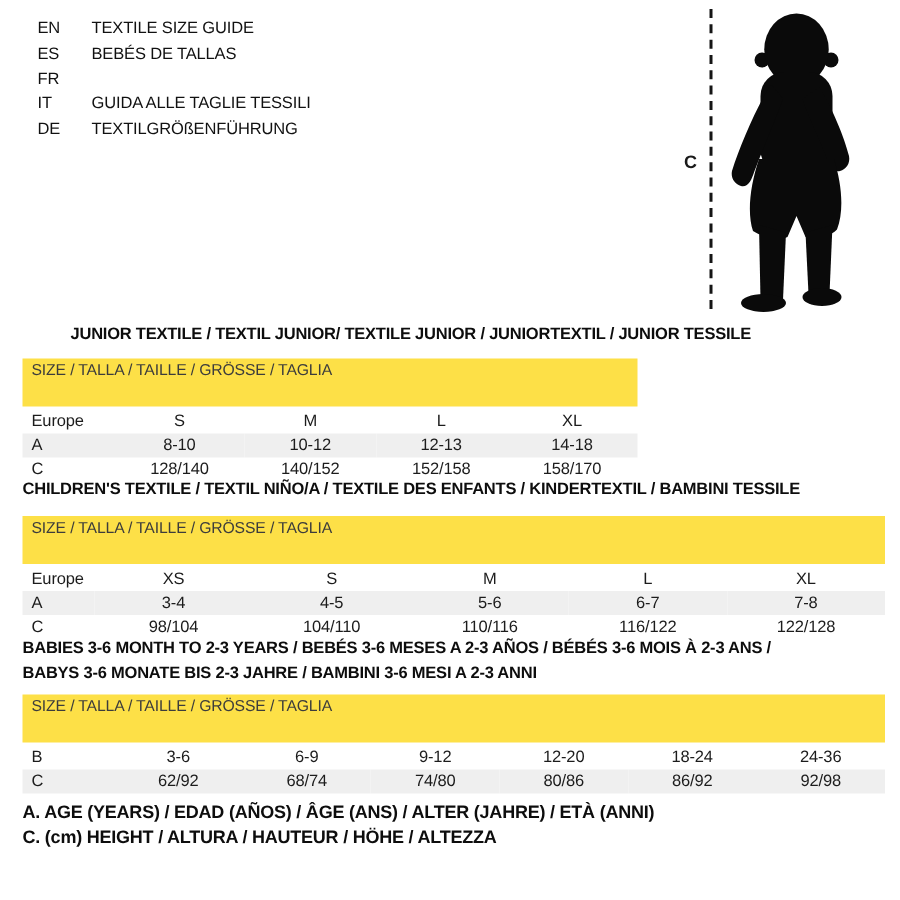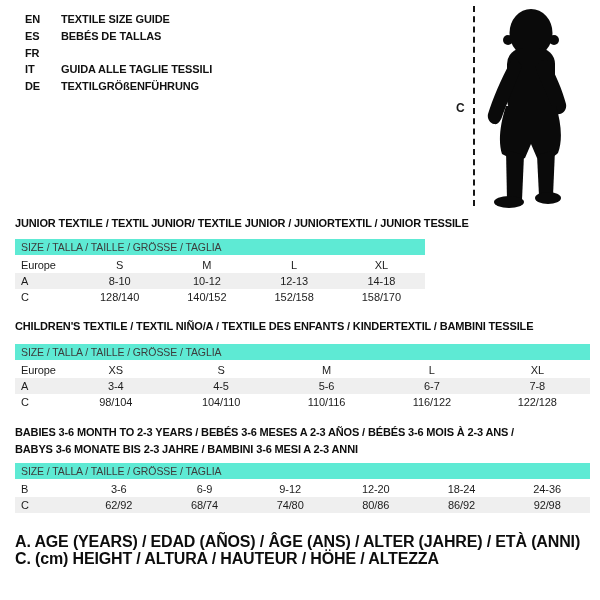--- a/index.html
+++ b/index.html
@@ -3,58 +3,58 @@
 <meta charset="utf-8">
 <style>
   html,body{margin:0;padding:0;}
   body{
     width:600px;height:600px;position:relative;background:#ffffff;
     font-family:"Liberation Sans", sans-serif;color:#111;overflow:hidden;
   }
 
   
   .lang{position:absolute;top:11px;left:25px;}
-  .lang-row{display:flex;line-height:16.8px;font-size:11px;font-weight:bold;letter-spacing:-0.1px;}
+  .lang-row{display:flex;line-height:16.8px;font-size:11px;font-weight:normal;letter-spacing:-0.1px;}
   .lang-code{width:36px;}
   .lang-title{white-space:nowrap;}
 
   
   .measure-line{position:absolute;left:473px;top:6px;height:200px;width:0;border-left:2.5px dashed #151515;}
   .figure-label{position:absolute;left:456px;top:101px;font-size:12px;font-weight:bold;color:#1a1a1a;}
   .baby{position:absolute;left:478px;top:2px;}
 
   
   .section{position:absolute;left:15px;}
   .s1{top:217px;width:410px;}
   .s2{top:320px;width:575px;}
   .s3{top:424px;width:575px;}
   .sec-title{font-size:11px;font-weight:bold;line-height:13px;letter-spacing:-0.15px;white-space:nowrap;color:#0d0d0d;}
   .s3 .sec-title{line-height:16.5px;}
-  .s1 .sec-titles{margin-bottom:9px;}
+  .s1 .sec-titles{margin-bottom:9px;margin-left:32px;}
   .s2 .sec-titles{margin-bottom:11px;}
   .s3 .sec-titles{margin-bottom:6px;}
 
   .size-bar{
-    height:16px;line-height:16px;background:#5eead4;color:#3c3c3c;
+    height:32px;line-height:16px;background:#fde047;color:#3c3c3c;
     font-size:10.5px;padding-left:6px;letter-spacing:-0.1px;margin-bottom:2px;
     box-sizing:border-box;
   }
   .tbl{display:table;width:100%;table-layout:fixed;border-collapse:collapse;}
   .trow{display:table-row;}
   .trow.striped .tcell{background:#efefef;}
   .tcell{
     display:table-cell;font-size:11px;line-height:16px;height:16px;
     text-align:center;vertical-align:middle;color:#1c1c1c;letter-spacing:-0.1px;
   }
   .tcell.tlabel{text-align:left;padding-left:6px;width:55px;}
   .s2 .tcell.tlabel{width:42px;}
 
   
   .notes{position:absolute;left:15px;top:533px;}
-  .note-line{font-size:16px;font-weight:bold;line-height:17.3px;letter-spacing:-0.15px;white-space:nowrap;color:#0d0d0d;}
+  .note-line{font-size:12px;font-weight:bold;line-height:17.3px;letter-spacing:-0.15px;white-space:nowrap;color:#0d0d0d;}
 </style>
 </head>
 <body>
 
 <div class="lang">
     <div class="lang-row">
       <div class="lang-code">EN</div>
       <div class="lang-title">TEXTILE SIZE GUIDE</div>
     </div>
     <div class="lang-row">

